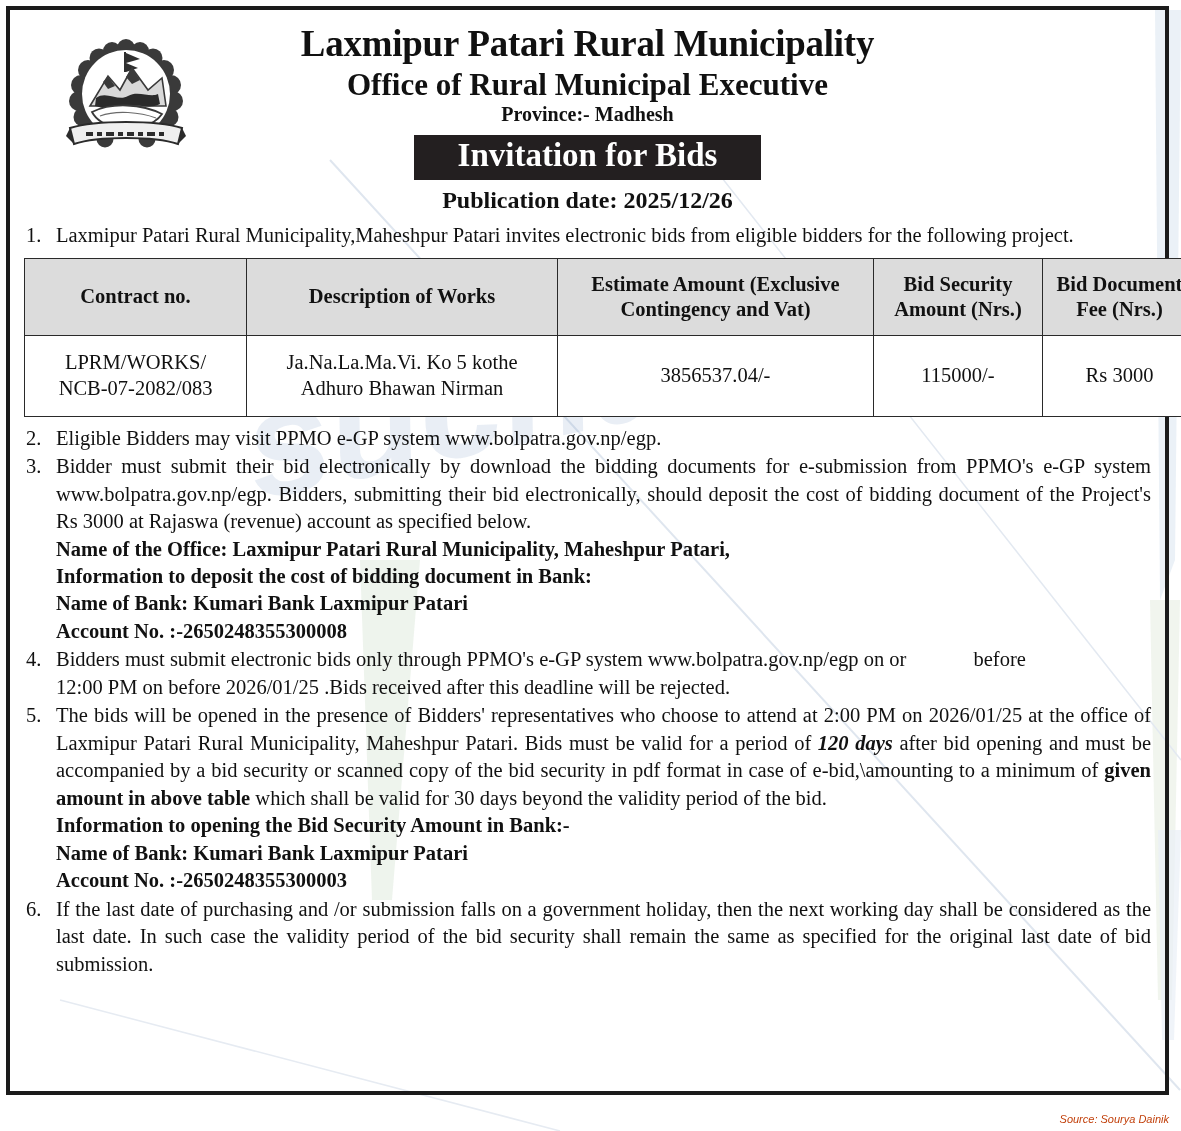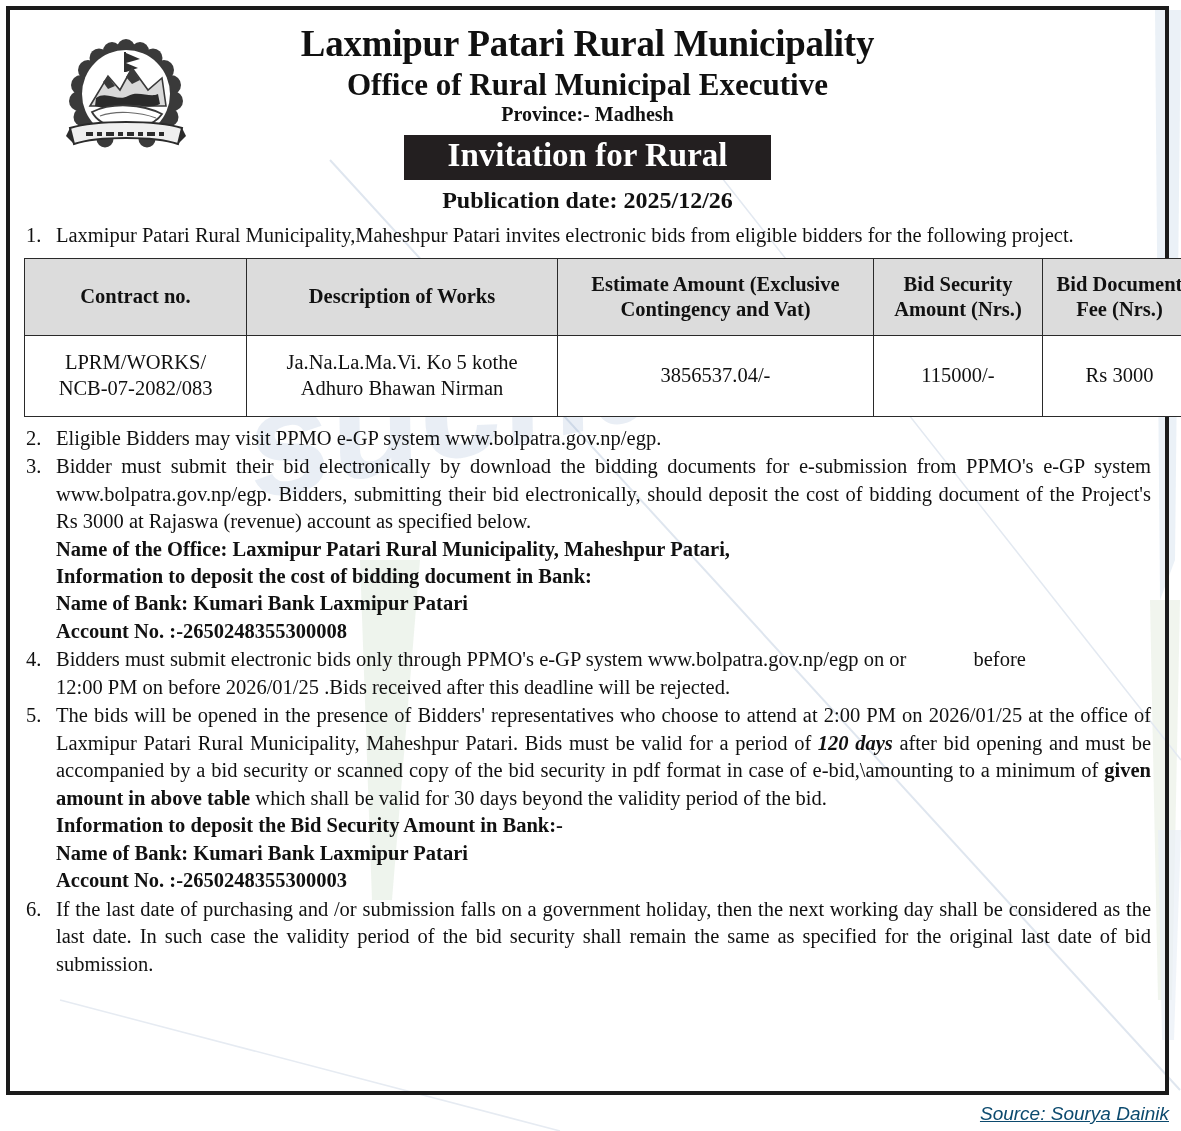--- a/index.html
+++ b/index.html
@@ -114,23 +114,22 @@
   .c2{width:302px;}
   .c3{width:307px;}
   .c4{width:160px;}
   .c5{width:145px;}
   
   .source{
     position:absolute;
     right:12px;bottom:6px;
     font-family:"Liberation Sans",sans-serif;
     font-style:italic;
-    font-size:19px;
-    color:#0c4a6e;
-    text-decoration:underline;
+    font-size:11px;
+    color:#c2410c;
   }
 </style>
 </head>
 <body>
 
 <svg class="wm-streak" width="1181" height="1131" viewBox="0 0 1181 1131" aria-hidden="true">
   <polygon points="1155,10 1181,10 1175,560 1160,600" fill="#e8eef6" opacity="0.85"></polygon>
   <polygon points="360,560 420,560 392,900 372,900" fill="#eaf1e8" opacity="0.8"></polygon>
   <polygon points="1150,600 1180,600 1172,1000 1158,1000" fill="#eef3ea" opacity="0.8"></polygon>
   <line x1="330" y1="160" x2="1180" y2="1090" stroke="#dfe6ef" stroke-width="2"></line>
@@ -199,21 +198,21 @@
         <rect x="85" y="100" width="8" height="4"></rect>
           <rect x="97" y="100" width="5" height="4"></rect>
       </g>
     </svg>
 
     <div class="t1">Laxmipur Patari Rural Municipality</div>
     <div class="t2">Office of Rural Municipal Executive</div>
     <div class="t4">Province:- Madhesh</div>
 
     <div class="banner-wrap">
-      <span class="banner">Invitation for Rural</span>
+      <span class="banner">Invitation for Bids</span>
     </div>
     <div class="pubdate">Publication date: 2025/12/26</div>
   </div>
 
   <ol class="items">
 
     <li class="item">
       <span class="num">1.</span>
       <span class="body just">Laxmipur Patari Rural Municipality,Maheshpur Patari invites electronic bids from eligible bidders for the following project.</span>
     </li>
@@ -282,21 +281,21 @@
 
     <li class="item" style="margin-top:1px;">
       <span class="num">5.</span>
       <span class="body just">
         <span>The bids will be opened in the presence of Bidders' representatives who choose to attend at 2:00 PM on 2026/01/25 at the office of Laxmipur Patari Rural Municipality, Maheshpur Patari. Bids must be valid for a period of</span>
         <span class="bolditalic">120 days</span>
         <span>after bid opening and must be accompanied by a bid security or scanned copy of the bid security in pdf format in case of e-bid,\amounting to a minimum of</span>
         <span class="bold">given amount in above table</span>
         <span>which shall be valid for 30 days beyond the validity period of the bid.</span>
       </span>
-      <span class="blk">Information to deposit the Bid Security Amount in Bank:-</span>
+      <span class="blk">Information to opening the Bid Security Amount in Bank:-</span>
       <span class="blk">Name of Bank: Kumari Bank Laxmipur Patari</span>
       <span class="blk">Account No. :-2650248355300003</span>
     </li>
 
     <li class="item" style="margin-top:1px;">
       <span class="num">6.</span>
       <span class="body just">If the last date of purchasing and /or submission falls on a government holiday, then the next working day shall be considered as the last date. In such case the validity period of the bid security shall remain the same as specified for the original last date of bid submission.</span>
     </li>
 
   </ol>

